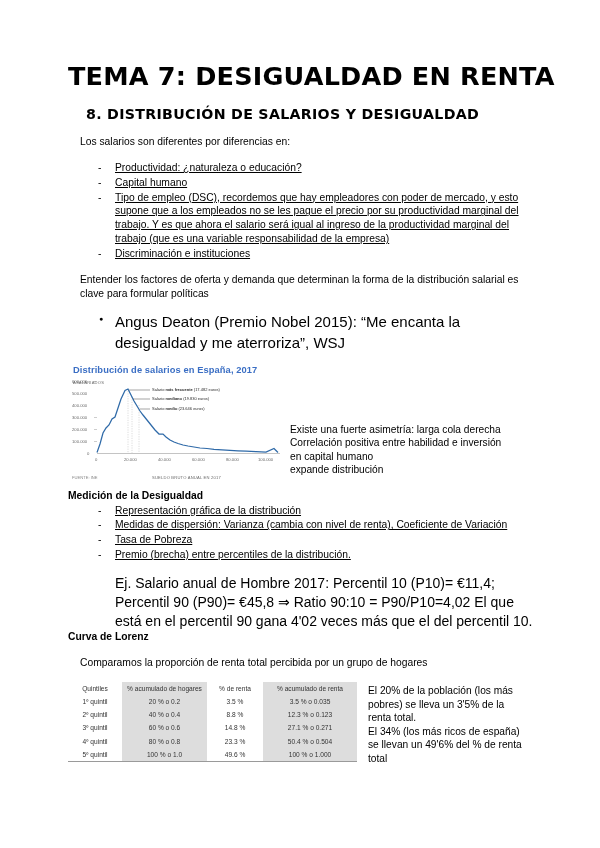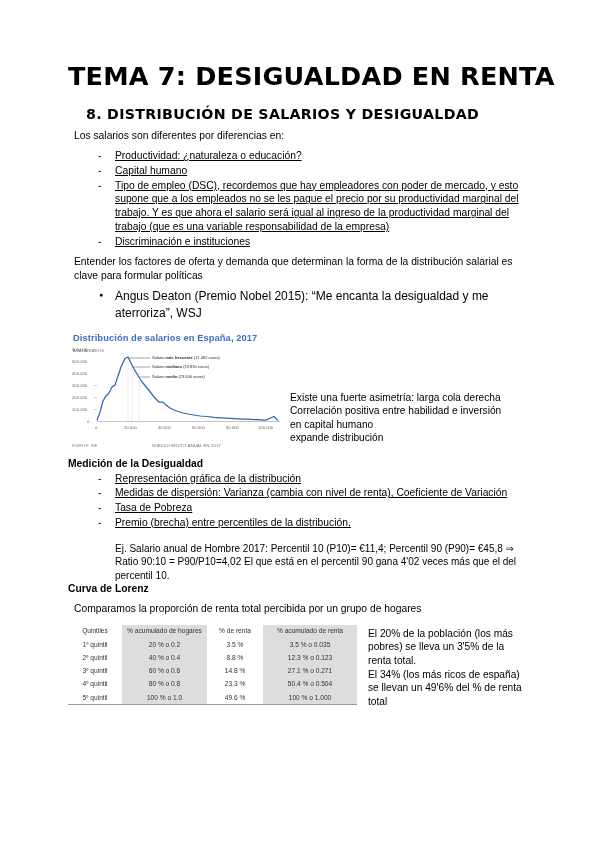--- a/index.html
+++ b/index.html
@@ -51,21 +51,21 @@
     font-size: 10.3px;
     font-weight: bold;
     margin: 0 0 1px 0;
     line-height: 1.35;
   }
 
   
   p.body, .body {
     font-size: 10.3px;
     line-height: 1.34;
-    margin: 6px;
+    margin: 12px;
   }
   ul.dash-list, ul.bullet-list {
     list-style: none;
     margin: 0;
     padding: 0;
   }
   ul.dash-list > li {
     position: relative;
     padding-left: 47px;
     font-size: 10.3px;
@@ -75,35 +75,35 @@
   }
   ul.dash-list > li::before {
     content: "-";
     position: absolute;
     left: 30px;
     top: 0;
   }
   ul.bullet-list > li {
     position: relative;
     padding-left: 47px;
-    font-size: 12px;
+    font-size: 15px;
     line-height: 1.345;
     margin: 0;
   }
   ul.bullet-list > li::before {
     content: "\25CF";
     position: absolute;
     left: 31px;
     top: 0;
     font-size: 7px;
     line-height: 1.95;
   }
   .sub-para {
     padding-left: 47px;
-    font-size: 10px;
+    font-size: 14px;
     line-height: 1.345;
     margin-top: 12px;
   }
 
   
   .chart-row {
     position: relative;
     margin-top: 8px;
     height: 128px;
   }

